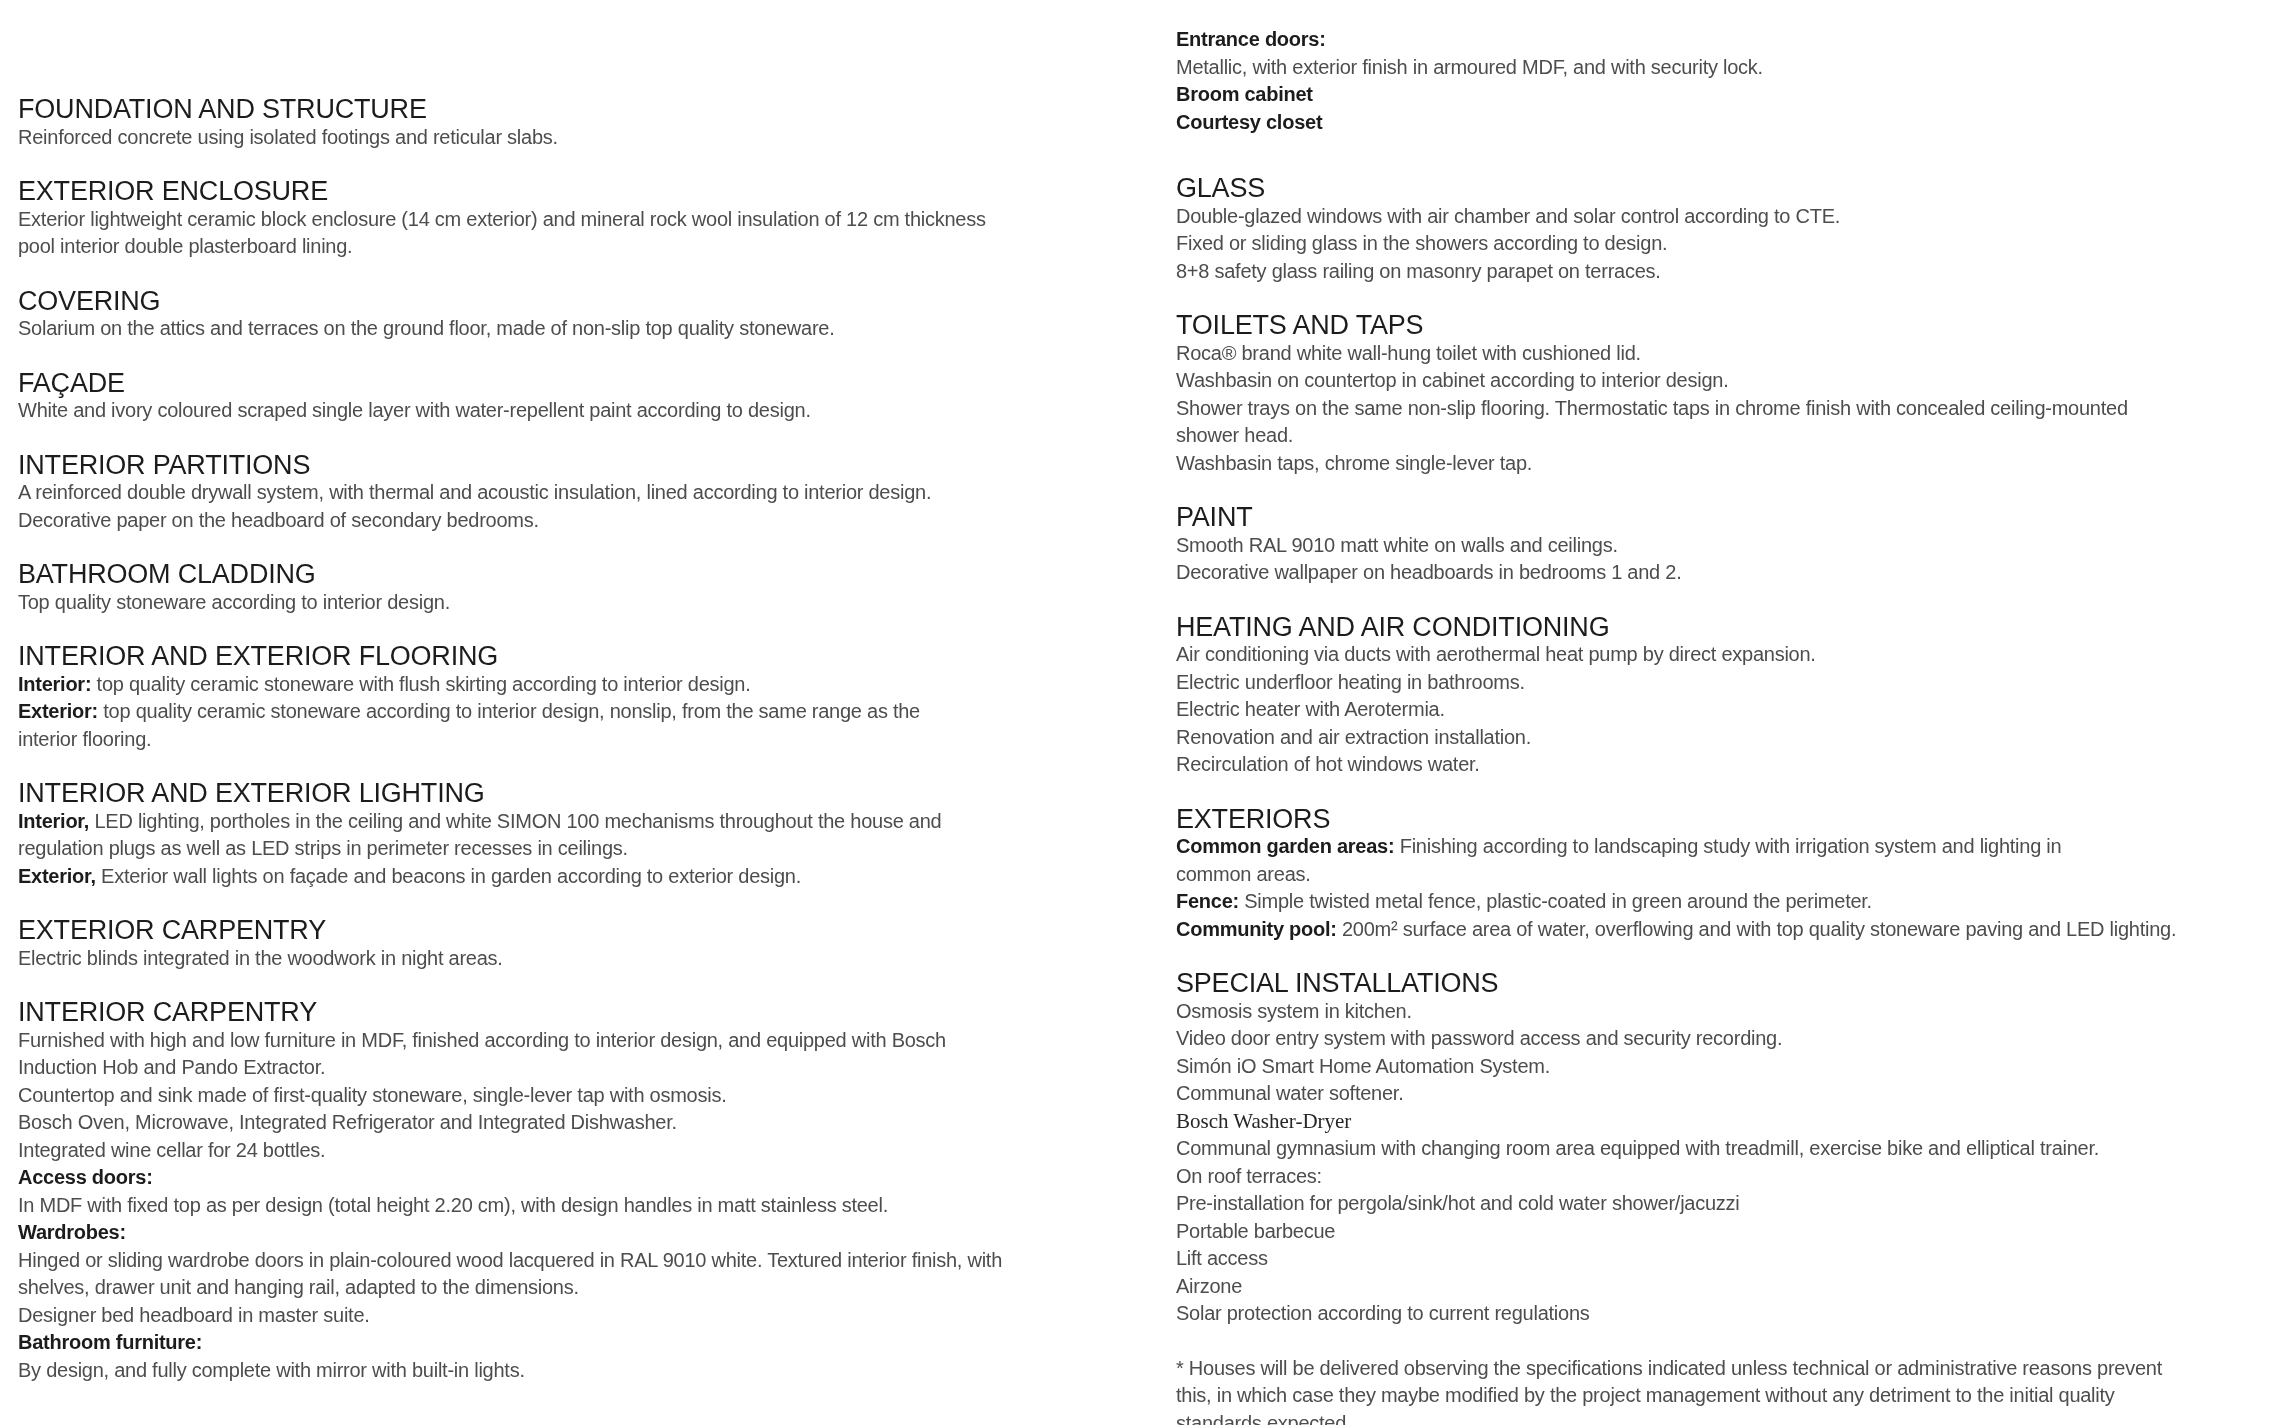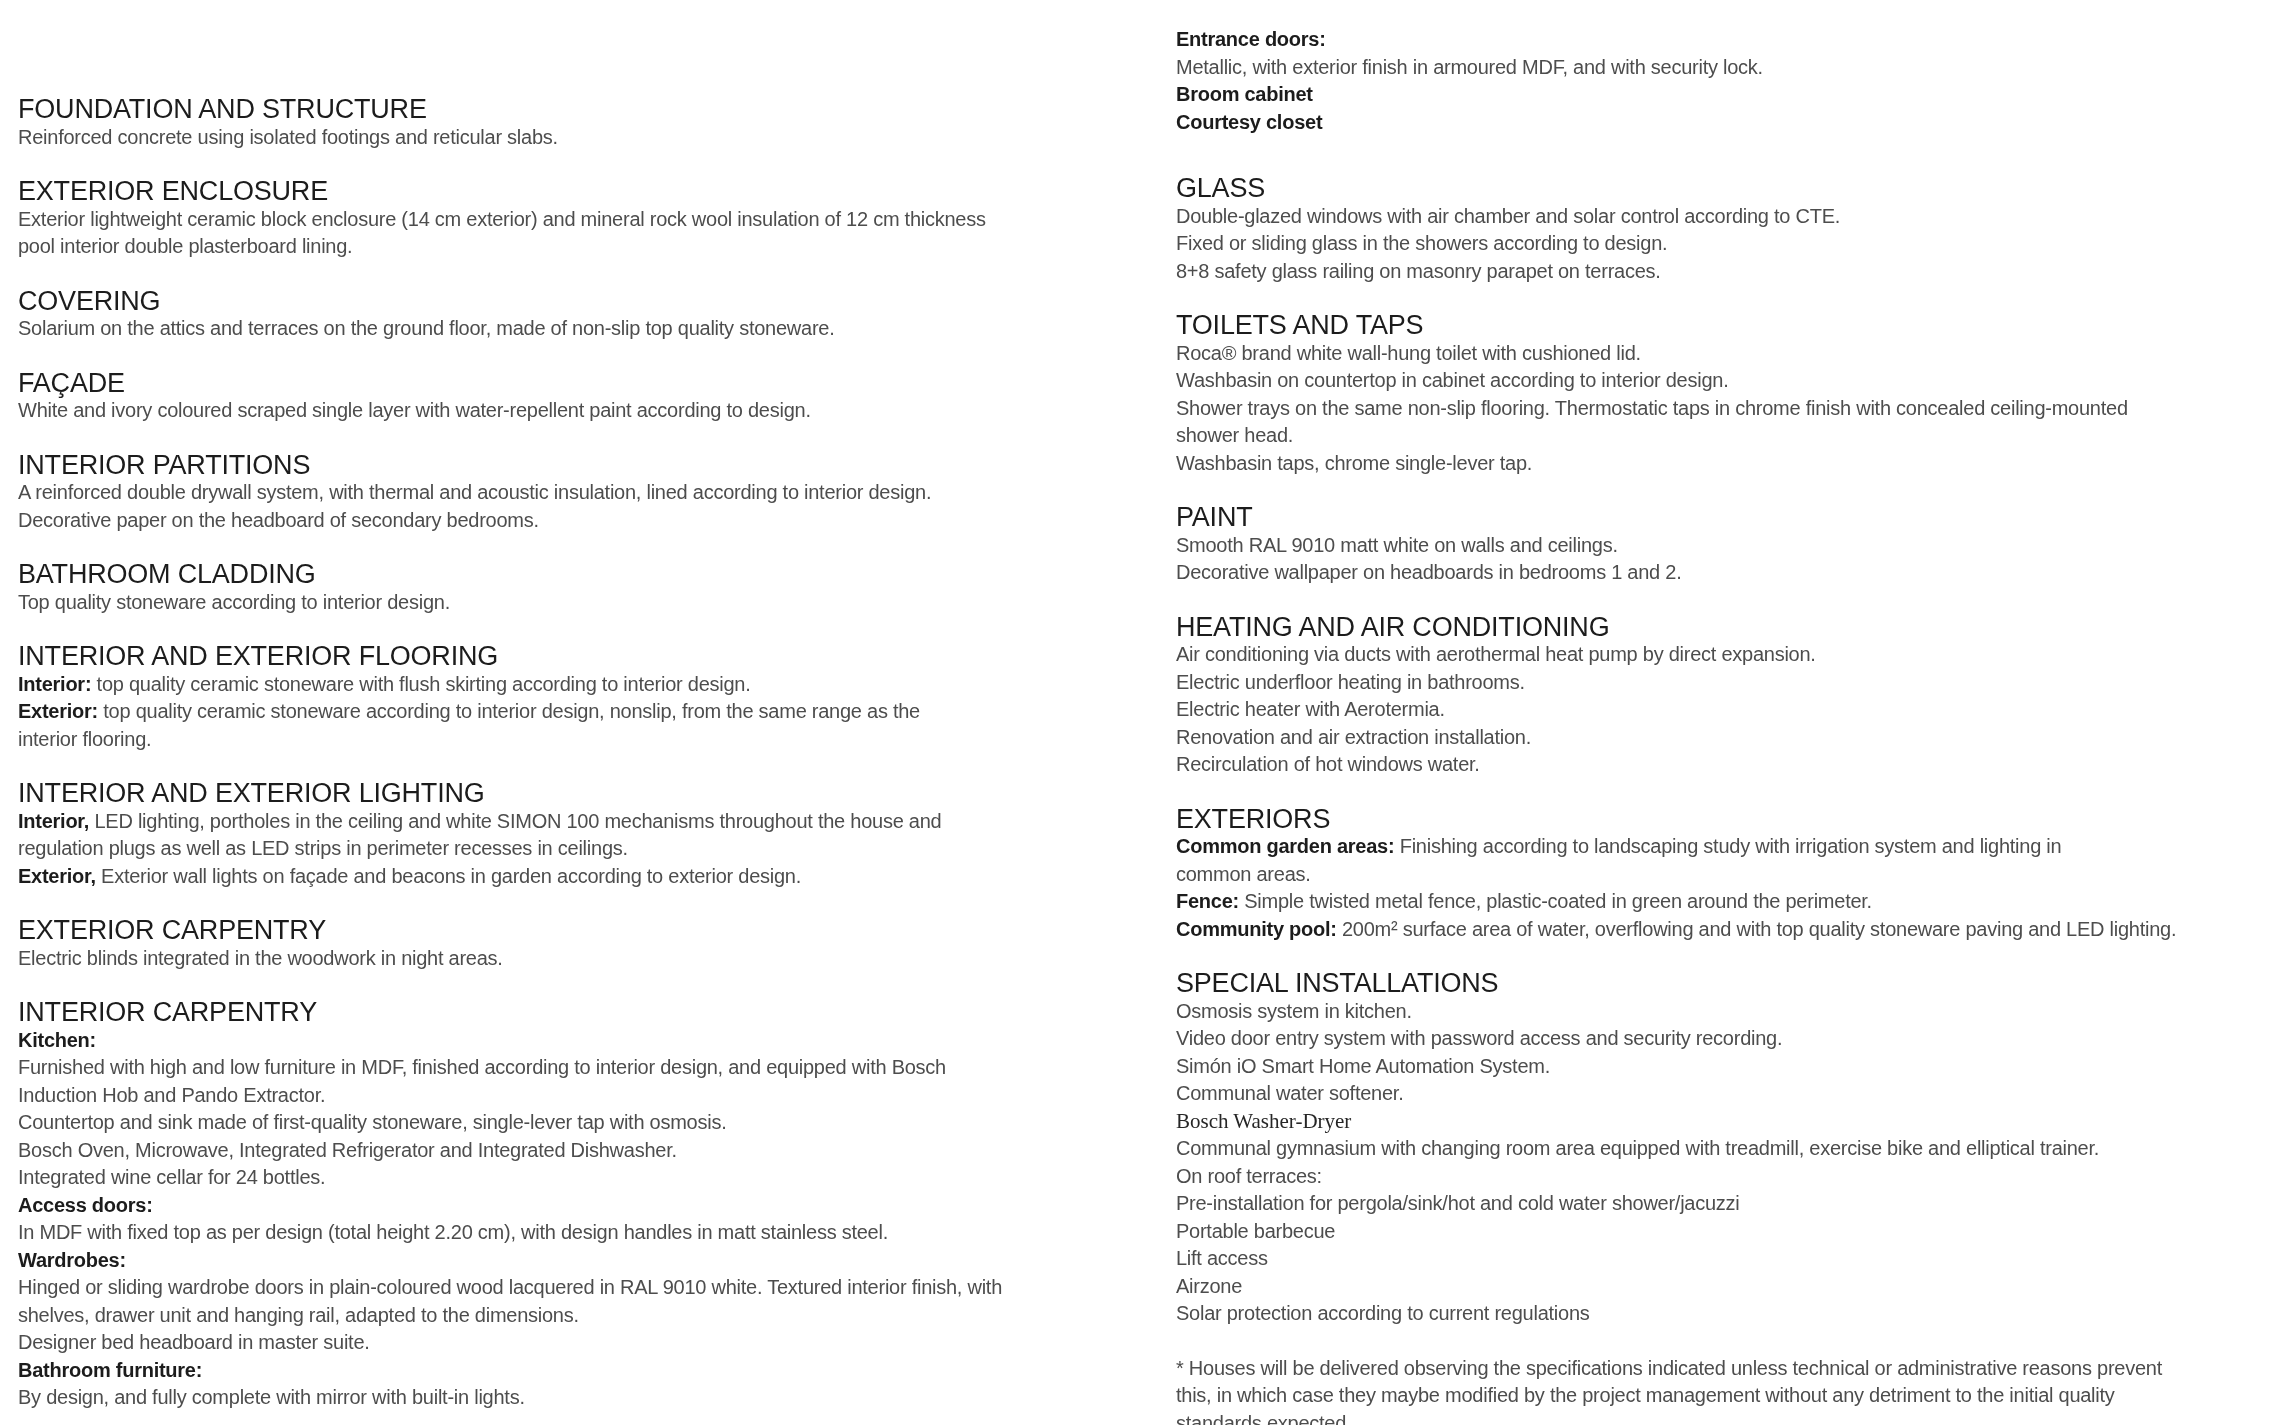--- a/index.html
+++ b/index.html
@@ -85,21 +85,20 @@
         <div class="line"><strong>Interior,</strong><span> LED lighting, portholes in the ceiling and white SIMON 100 mechanisms throughout the house and</span></div>
         <div class="line"><span>regulation plugs as well as LED strips in perimeter recesses in ceilings.</span></div>
         <div class="line"><strong>Exterior,</strong><span> Exterior wall lights on façade and beacons in garden according to exterior design.</span></div>
       </section>
       <section class="sec">
         <h2>EXTERIOR CARPENTRY</h2>
         <div class="line"><span>Electric blinds integrated in the woodwork in night areas.</span></div>
       </section>
       <section class="sec">
         <h2>INTERIOR CARPENTRY</h2>
-        <div class="line"><strong>Kitchen:</strong></div>
         <div class="line"><span>Furnished with high and low furniture in MDF, finished according to interior design, and equipped with Bosch</span></div>
         <div class="line"><span>Induction Hob and Pando Extractor.</span></div>
         <div class="line"><span>Countertop and sink made of first-quality stoneware, single-lever tap with osmosis.</span></div>
         <div class="line"><span>Bosch Oven, Microwave, Integrated Refrigerator and Integrated Dishwasher.</span></div>
         <div class="line"><span>Integrated wine cellar for 24 bottles.</span></div>
         <div class="line"><strong>Access doors:</strong></div>
         <div class="line"><span>In MDF with fixed top as per design (total height 2.20 cm), with design handles in matt stainless steel.</span></div>
         <div class="line"><strong>Wardrobes:</strong></div>
         <div class="line"><span>Hinged or sliding wardrobe doors in plain-coloured wood lacquered in RAL 9010 white. Textured interior finish, with</span></div>
         <div class="line"><span>shelves, drawer unit and hanging rail, adapted to the dimensions.</span></div>

